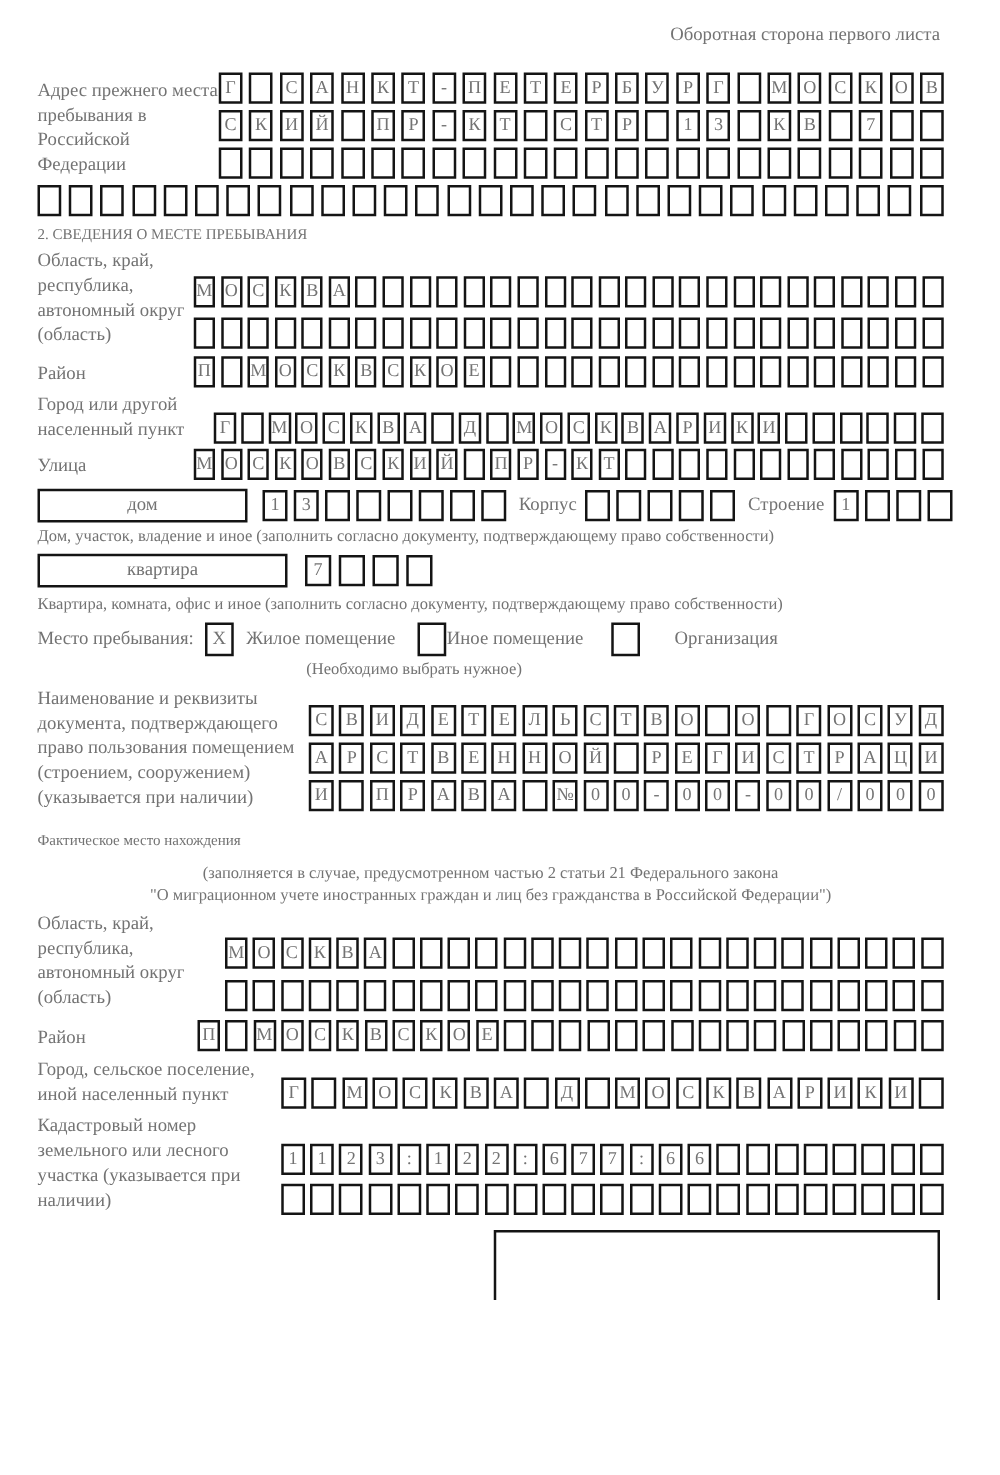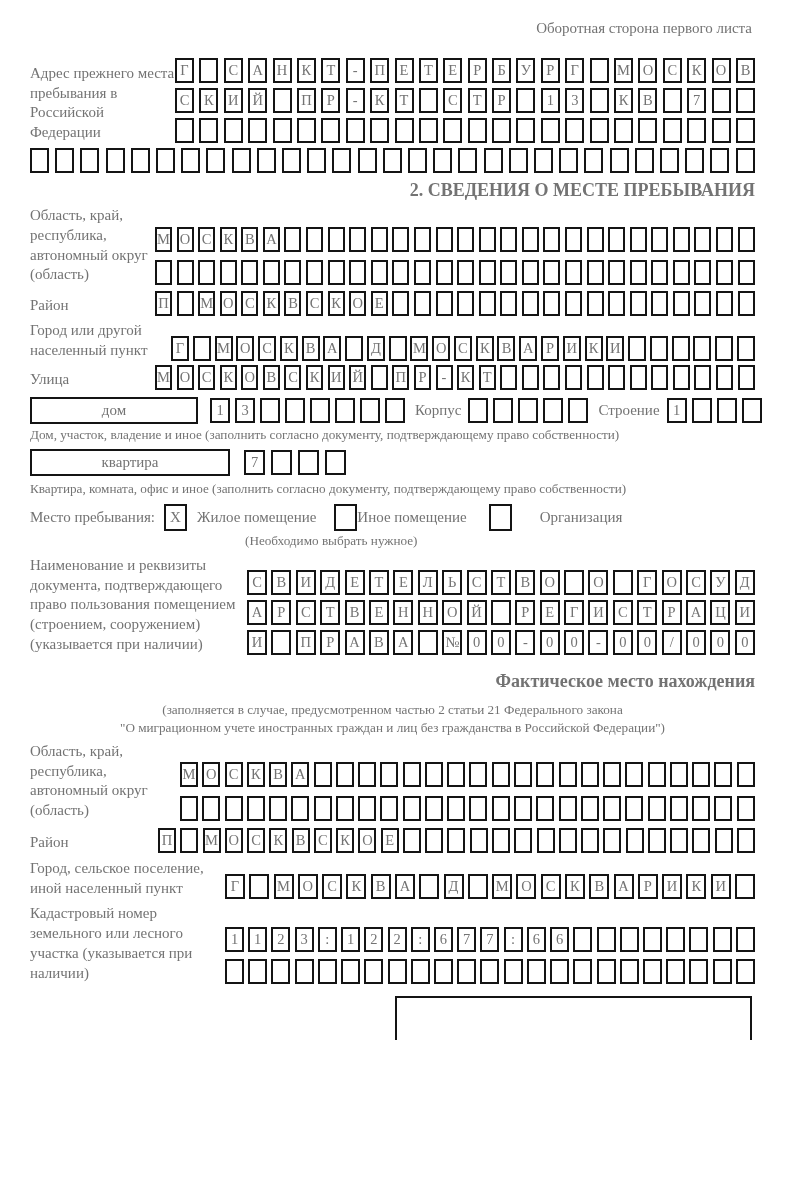--- a/index.html
+++ b/index.html
@@ -8,21 +8,21 @@
     width:800px;height:1040px;
     box-sizing:border-box;
     padding:20px 45px 0 30px;
     background:#fff;
     color:#737373;
     font-family:"Liberation Serif","DejaVu Serif",serif;
     overflow:hidden;
   }
   .back-note{position:absolute;top:20px;right:48px;font-size:15px;}
   .label{font-size:15px;line-height:1.32;}
-  .heading{font-weight:bold;font-size:18px;text-align:right;}
+  .heading{font-weight:normal;font-size:12px;text-align:left;}
   .note{font-size:13.2px;}
   .center{text-align:center;}
 
   .fieldrow{display:flex;align-items:flex-end;}
   .rows-col > .boxrow{margin-bottom:5px;}
   .rows-col > .boxrow:last-child{margin-bottom:0;}
 
   .boxrow{display:flex;justify-content:space-between;}
   .gaprow{display:flex;}
   .cell{

